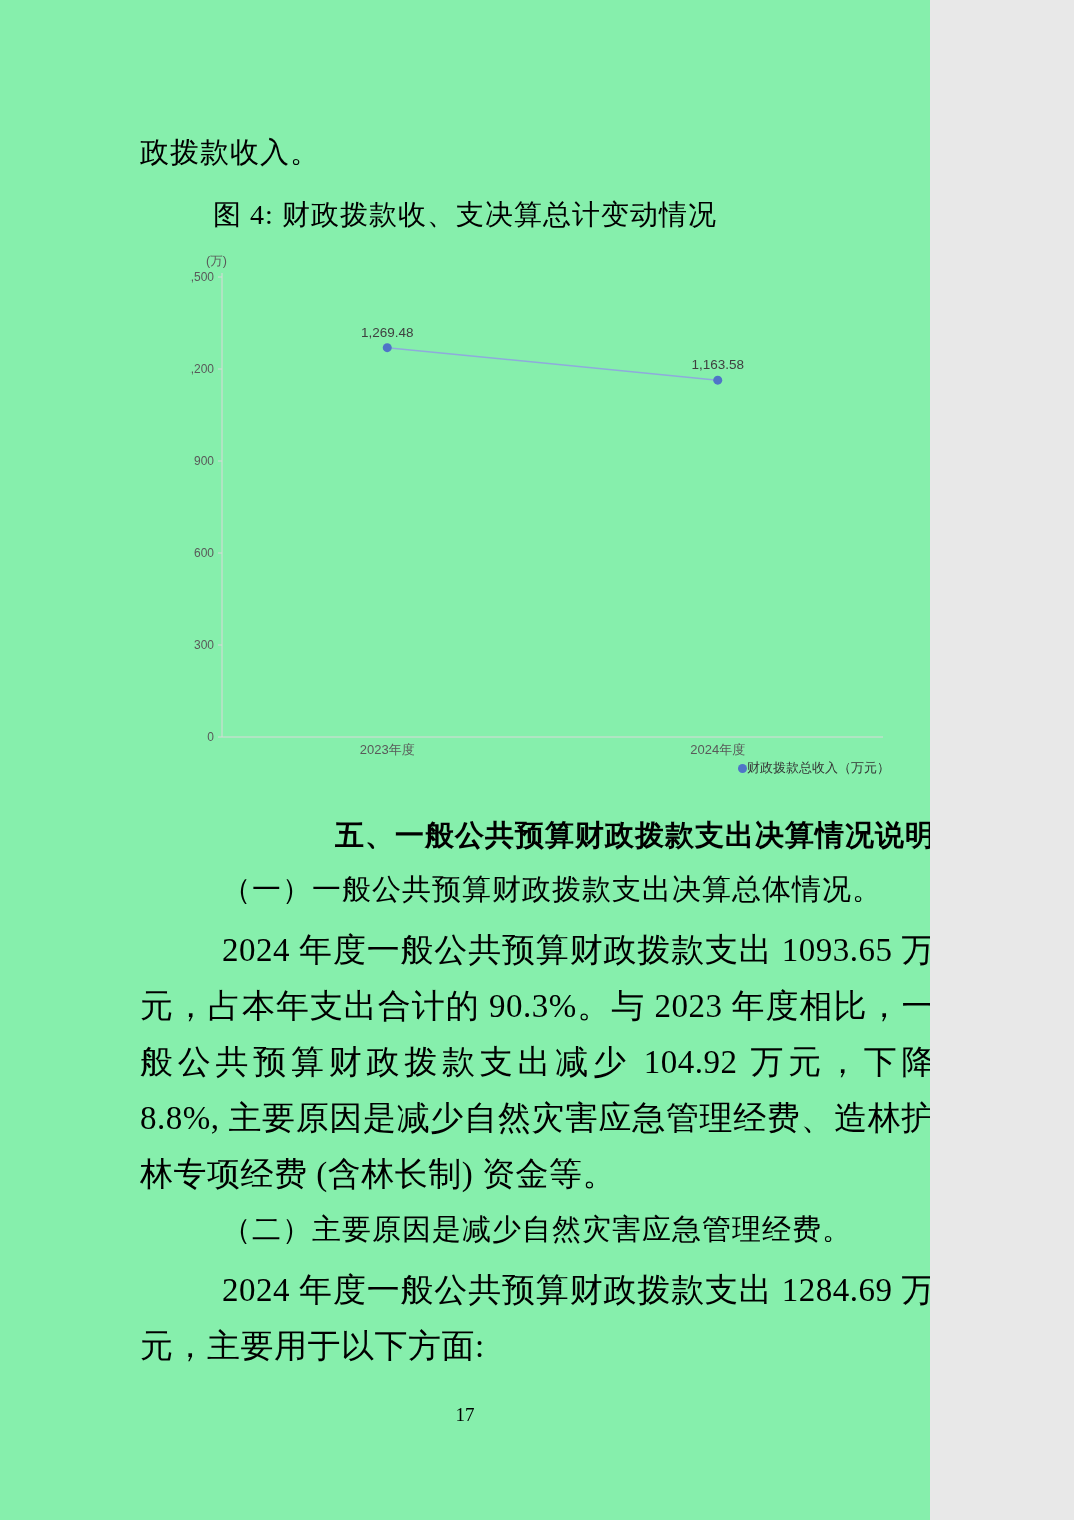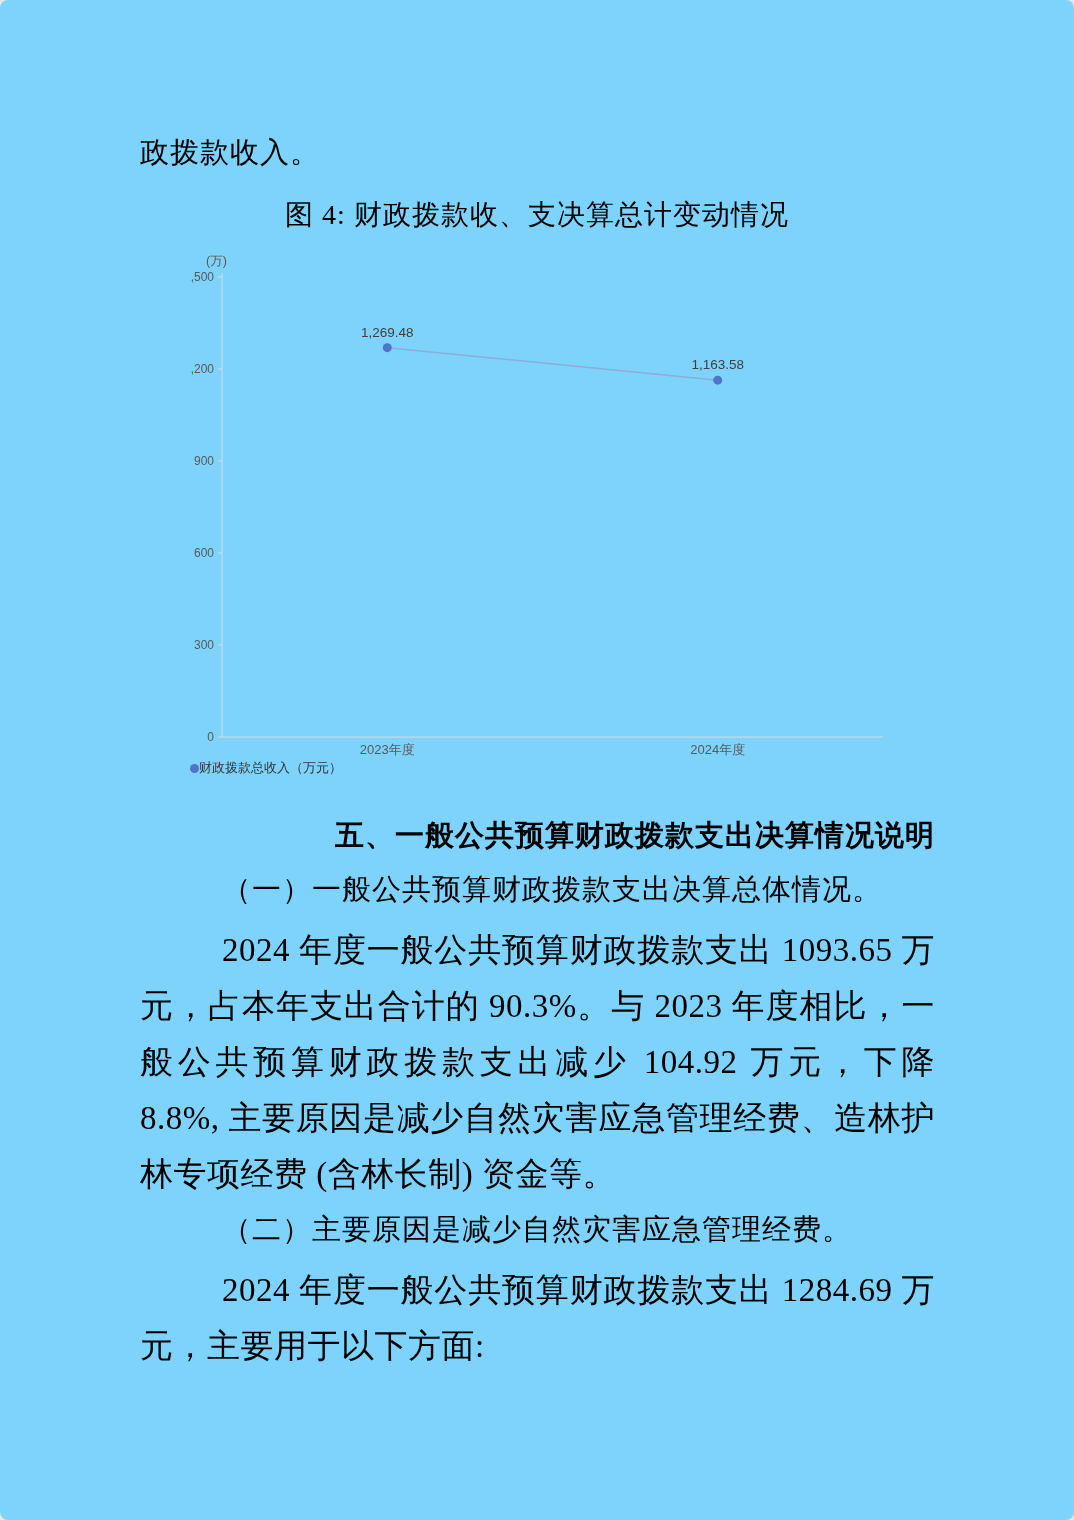--- a/index.html
+++ b/index.html
@@ -1,39 +1,39 @@
 <!DOCTYPE html>
 <html><head>
 <meta charset="utf-8">
 <style>
   html,body{margin:0;padding:0;}
   body{
     width:1074px;height:1520px;background:#e8e8e8;
     font-family:"Liberation Serif","DejaVu Serif",serif;color:#000;
   }
   .page{
-    position:relative;width:1074px;height:1520px;background:#7dd3fc;overflow:hidden;border-radius:8px;
+    position:relative;width:930px;height:1520px;background:#86efac;overflow:hidden;
   }
   .lead{
     position:absolute;left:140px;top:133px;font-size:29px;letter-spacing:1px;
   }
   .fig-caption{
     position:absolute;left:0;top:196px;width:100%;text-align:center;
     font-size:28px;letter-spacing:1px;
   }
   .chart{
     position:absolute;left:190px;top:253px;width:700px;height:545px;
   }
   .chart svg{
     position:absolute;left:0;top:0;
     font-family:"Liberation Sans","DejaVu Sans",sans-serif;
   }
   .legend{
     position:absolute;left:0;top:506px;width:100%;
-    display:flex;justify-content:flex-start;align-items:center;gap:0;
+    display:flex;justify-content:flex-end;align-items:center;gap:0;
     font-family:"Liberation Sans","DejaVu Sans",sans-serif;
     font-size:13px;
   }
   .legend-dot{width:9px;height:9px;border-radius:50%;display:inline-block;}
   .content{
     position:absolute;left:140px;top:812px;width:795px;
   }
   .h-main{
     font-family:"Liberation Sans","DejaVu Sans",sans-serif;
     font-weight:700;font-size:29px;line-height:46px;
@@ -92,14 +92,15 @@
   </div>
 
   <div class="content">
     <p class="h-main">五、一般公共预算财政拨款支出决算情况说明</p>
     <p class="h-sub">（一）一般公共预算财政拨款支出决算总体情况。</p>
     <p class="para">2024 年度一般公共预算财政拨款支出 1093.65 万元，占本年支出合计的 90.3%。与 2023 年度相比，一般公共预算财政拨款支出减少 104.92 万元，下降 8.8%, 主要原因是减少自然灾害应急管理经费、造林护林专项经费 (含林长制) 资金等。</p>
     <p class="h-sub">（二）主要原因是减少自然灾害应急管理经费。</p>
     <p class="para">2024 年度一般公共预算财政拨款支出 1284.69 万元，主要用于以下方面:</p>
   </div>
 
+  <div class="pageno">17</div>
 
 </div>
 
 </body></html>

